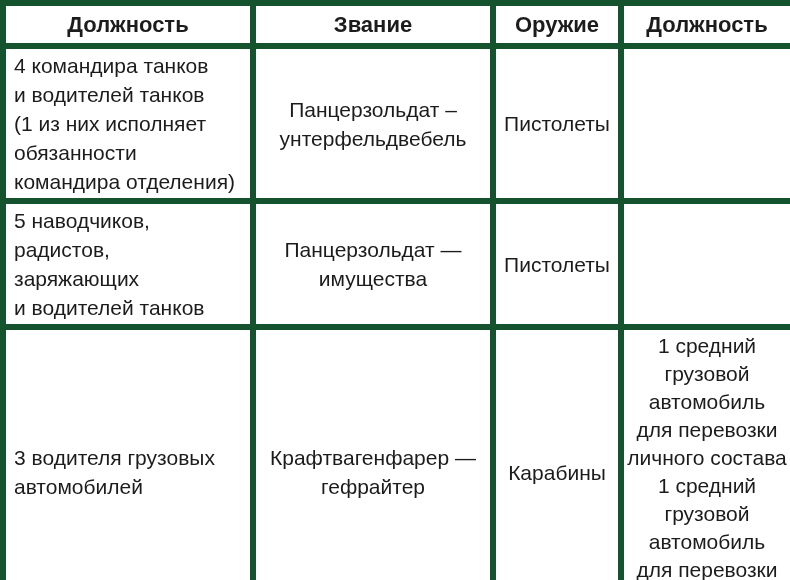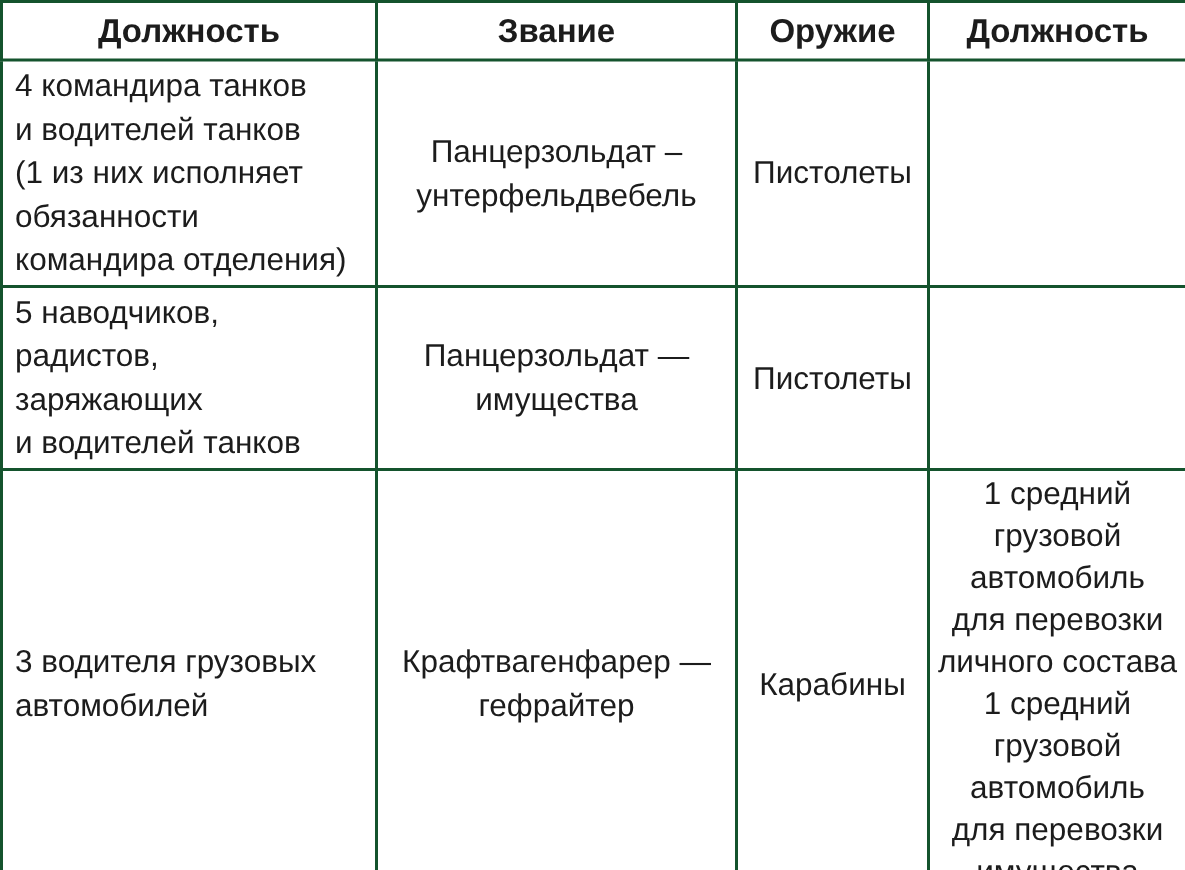--- a/index.html
+++ b/index.html
@@ -17,21 +17,21 @@
     border-collapse: collapse;
     table-layout: fixed;
     width: 790px;
     height: 580px;
     font-family: "Liberation Sans", "DejaVu Sans", sans-serif;
     color: #1c1c1c;
     background: #ffffff;
   }
   table.toe th,
   table.toe td {
-    border: 2px solid #14532d;
+    border: 6px solid #14532d;
     vertical-align: middle;
     white-space: pre-line;
     overflow: hidden;
   }
   table.toe th {
     font-size: 22px;
     font-weight: bold;
     text-align: center;
     line-height: 26px;
     padding: 3px 4px;

